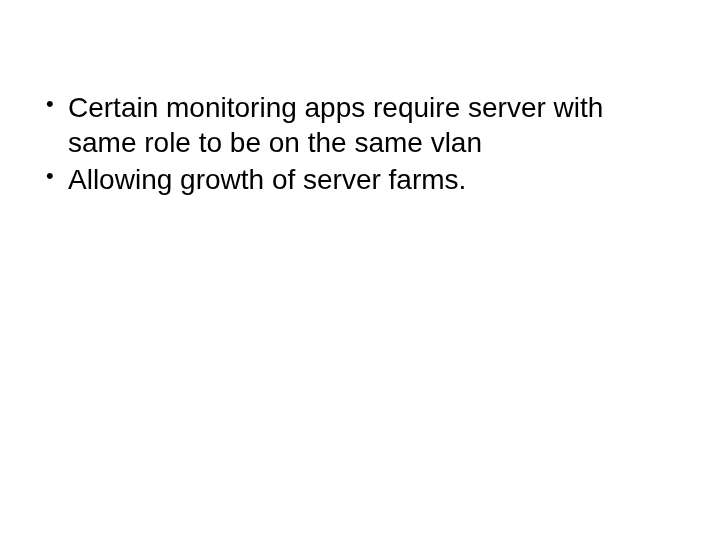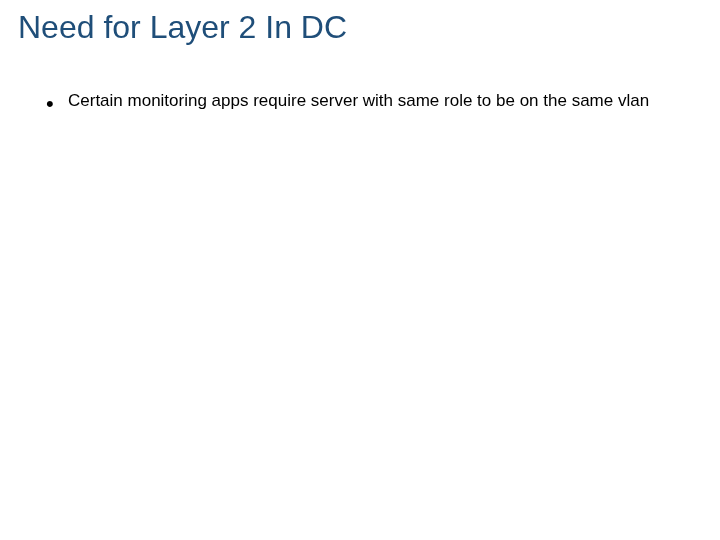--- a/index.html
+++ b/index.html
@@ -34,37 +34,37 @@
     right: 60px;
   }
   ul.bullets {
     margin: 0;
     padding: 0;
     list-style: none;
   }
   ul.bullets li {
     position: relative;
     padding-left: 28px;
-    font-size: 17px;
+    font-size: 28px;
     color: #000000;
     line-height: 1.25;
     margin-bottom: 2px;
   }
   ul.bullets li::before {
     content: "•";
     position: absolute;
     left: 6px;
     top: 0;
     font-size: 22px;
     color: #000000;
   }
 </style>
 </head>
 <body>
 
 <div class="slide">
-  <div class="title">Need for Layer 2 In DC</div>
   <div class="body">
     <ul class="bullets">
       <li>Certain monitoring apps require server with same role to be on the same vlan</li>
+      <li>Allowing growth of server farms.</li>
     </ul>
   </div>
 </div>
 
 </body></html>

